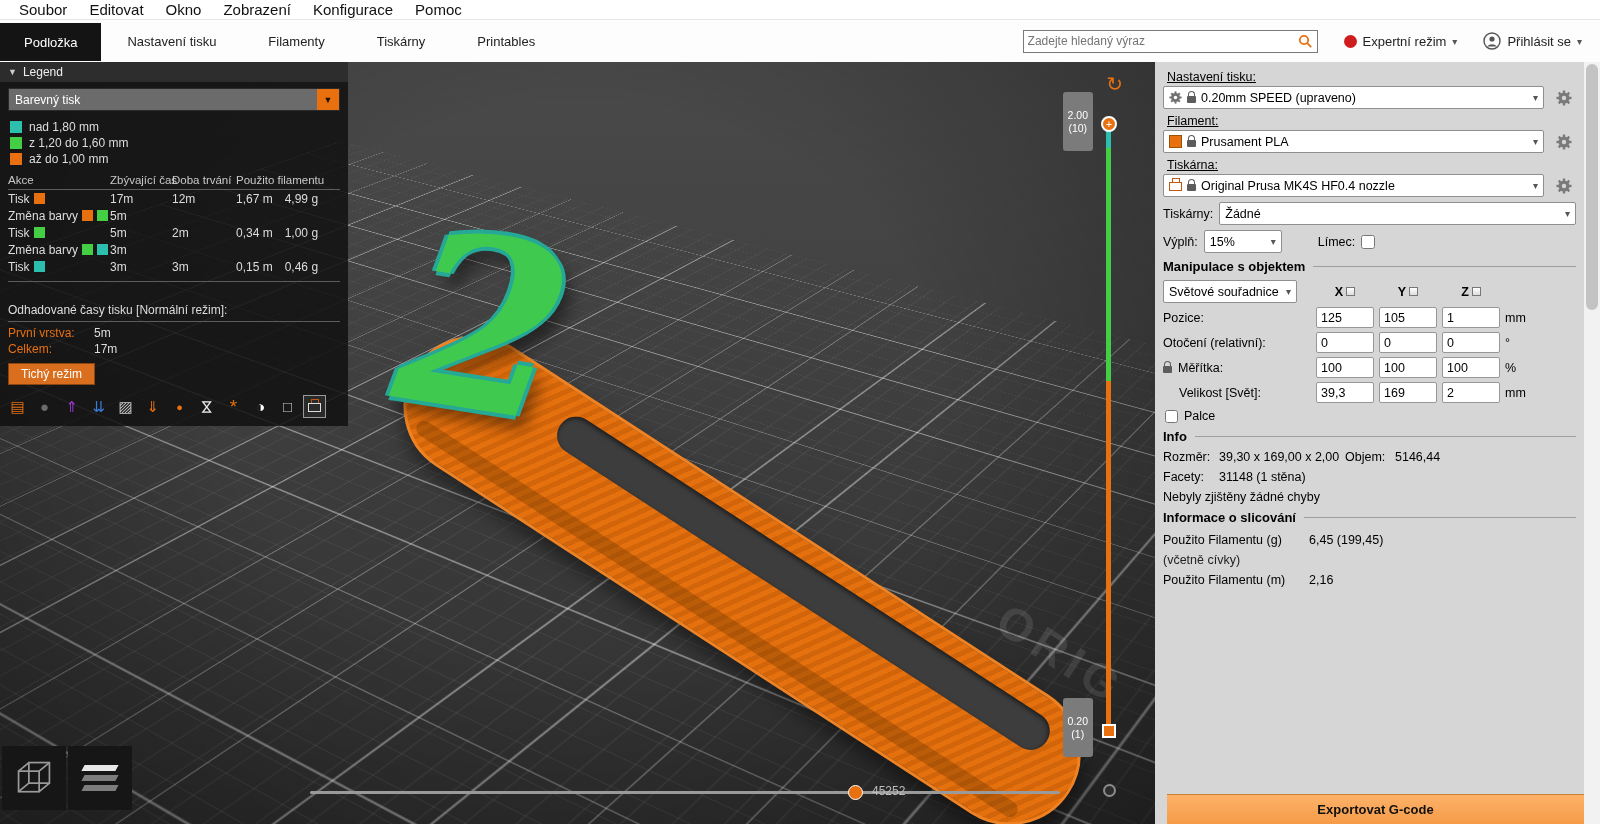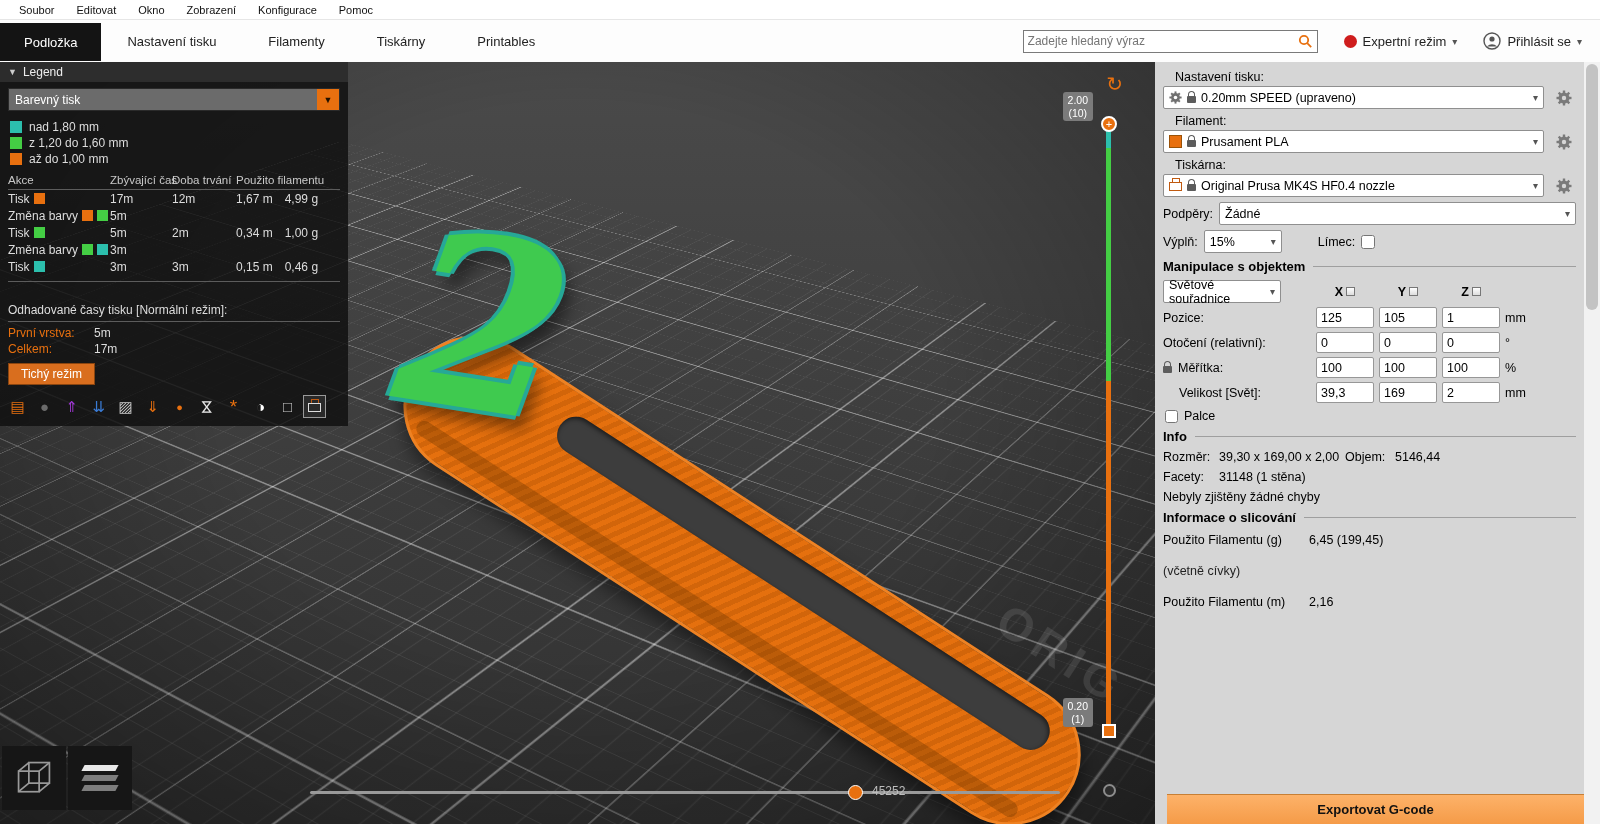--- a/index.html
+++ b/index.html
@@ -1,21 +1,21 @@
 <!DOCTYPE html>
 <html><head>
 <meta charset="utf-8">
 <style>
   * { margin:0; padding:0; box-sizing:border-box; }
   html,body { width:1600px; height:824px; overflow:hidden; font-family:"Liberation Sans","DejaVu Sans",sans-serif; background:#fff; }
   .app { width:1600px; height:824px; display:flex; flex-direction:column; }
 
   
   .menubar { height:20px; background:#fff; display:flex; align-items:center; padding-left:8px; border-bottom:1px solid #e6e6e6; }
-  .menubar span { font-size:11px; color:#111; padding:0 11px; cursor:default; }
+  .menubar span { font-size:15px; color:#111; padding:0 11px; cursor:default; }
 
   
   .tabbar { height:42px; background:#fdfdfd; display:flex; align-items:center; }
   .tab { font-size:13px; color:#222; padding:0 26px; height:100%; display:flex; align-items:center; }
   .tab.active { background:#141414; color:#fff; height:38px; margin-top:2px; padding:0 24px; }
   .tab-right { margin-left:auto; display:flex; align-items:center; gap:26px; padding-right:18px; }
   .searchbox { width:295px; height:23px; border:1px solid #7a7a7a; background:#fff; display:flex; align-items:center; padding:0 4px; }
   .searchbox input { border:none; outline:none; flex:1; font-size:12px; font-family:inherit; color:#333; }
   .searchbox svg { flex:none; }
   .expert, .login { display:flex; align-items:center; gap:6px; font-size:13px; color:#222; }
@@ -63,21 +63,21 @@
   .used { display:flex; gap:12px; }
   .legend-est-title { margin:6px 8px 2px; padding-top:21px; border-top:1px solid #5c5c5c; border-bottom:1px solid #5c5c5c; padding-bottom:4px; color:#ddd; }
   .est-row { display:flex; padding:2px 8px 0; }
   .est-row .lab { color:#e8700f; width:86px; }
   .stealth { margin:7px 8px 4px; display:inline-block; background:#d96e1e; color:#fff; border:1px solid #8a4510; font-size:12px; padding:3px 12px; font-family:inherit; }
   .legend-toolbar { display:flex; align-items:center; gap:4px; padding:6px 6px 2px; }
   .lt-icon { width:23px; height:23px; display:flex; align-items:center; justify-content:center; font-size:15px; }
   .lt-icon.boxed { border:1px solid #999; background:#2a2a2a; }
 
   
-  .ls-label { position:absolute; right:62px; z-index:11; background:#7b7b7b; color:#fff; font-size:10.5px; text-align:center; border-radius:3px; padding:2px 5px; line-height:1.2; }
+  .ls-label { position:absolute; right:62px; z-index:11; background:#7b7b7b; color:#fff; font-size:10.5px; text-align:center; border-radius:3px; padding:17px 5px; line-height:1.2; }
   .ls-label.top { top:30px; } .ls-label.bottom { top:636px; }
   .ls-track { position:absolute; right:44px; top:62px; height:612px; width:5px; border-radius:2px; z-index:10;
     background:linear-gradient(180deg,#2cbfad 0 4%,#44ce44 4% 42%,#e8700f 42% 100%); }
   .ls-handle-top { position:absolute; right:38px; top:54px; width:16px; height:16px; border-radius:50%; background:#e8700f; border:2px solid #fff; z-index:11; color:#fff; font-size:11px; line-height:12px; text-align:center; }
   .ls-handle-bottom { position:absolute; right:39px; top:662px; width:14px; height:14px; background:#e8700f; border:2px solid #fff; z-index:11; }
   .reset-icon { position:absolute; right:32px; top:10px; z-index:11; color:#e8700f; font-size:20px; }
   .vp-circle { position:absolute; right:39px; top:722px; z-index:11; width:13px; height:13px; border:2px solid #8c8c8c; border-radius:50%; background:#2c2c2c; }
 
   
   .hslider { position:absolute; left:310px; top:722px; width:750px; height:16px; z-index:10; }
@@ -87,21 +87,21 @@
 
   
   .view-buttons { position:absolute; left:2px; bottom:14px; display:flex; gap:2px; z-index:10; }
   .vbtn { width:64px; height:64px; background:#161616; display:flex; align-items:center; justify-content:center; }
   .layer-stack { display:flex; flex-direction:column; gap:4px; }
   .layer-stack i { width:34px; height:6px; background:#7d7d7d; transform:skewX(-28deg); display:block; }
   .layer-stack i.top { background:#e9e9e9; }
 
   
   .sidebar { width:429px; height:762px; background:#d6d6d6; position:relative; padding:6px 8px 34px; font-size:12.5px; color:#000; overflow:hidden; }
-  .preset-label { margin:2px 12px 2px; }
+  .preset-label { margin:2px 4px 2px;text-decoration:underline; }
   .preset-row { display:flex; align-items:center; gap:8px; margin-bottom:5px; }
   .combo { flex:1; display:flex; align-items:center; gap:5px; background:#fff; border:1px solid #8f8f8f; border-radius:2px; height:23px; padding:0 5px; }
   .combo .caret { margin-left:auto; }
   .combo-sm { flex:none; }
   .gear-btn { width:24px; height:23px; border:none; background:transparent; display:flex; align-items:center; justify-content:center; cursor:pointer; }
   .mini-lock { position:relative; display:inline-block; width:9px; height:7px; background:#5c5c5c; border-radius:1px; margin-top:4px; flex:none; }
   .mini-lock::before { content:""; position:absolute; left:1px; top:-5px; width:5px; height:5px; border:1.5px solid #5c5c5c; border-bottom:none; border-radius:4px 4px 0 0; }
   .fil-swatch { width:13px; height:13px; background:#e8700f; border:1px solid #9a5208; flex:none; }
   .mini-printer { position:relative; width:13px; height:9px; border:1.5px solid #c05a10; flex:none; margin-top:2px; }
   .mini-printer::before { content:""; position:absolute; left:2px; top:-5px; width:6px; height:3px; border:1.5px solid #c05a10; border-bottom:none; }
@@ -122,28 +122,28 @@
 
   .sec-head { display:flex; align-items:center; gap:8px; font-weight:bold; font-size:13px; margin:6px 0 6px; }
   .sec-head::after { content:""; flex:1; height:1px; background:#9f9f9f; }
 
   .man-grid { display:grid; grid-template-columns:148px 58px 58px 58px 30px; gap:4px 5px; align-items:center; }
   .axis-head { font-weight:bold; display:flex; align-items:center; justify-content:center; gap:3px; }
   .axis-icon { width:9px; height:9px; border:1px solid #777; background:linear-gradient(#fff,#ddd); display:inline-block; }
   .man-grid input[type=text] { height:21px; border:1px solid #979797; border-radius:2px; padding:0 4px; font-size:12.5px; font-family:inherit; width:100%; background:#fff; }
   .man-label { display:flex; align-items:center; gap:6px; }
   .man-label.ind { padding-left:16px;align-items:center; }
-  .coords-combo { width:118px; }
+  .coords-combo { width:134px; }
   .palce { display:flex; align-items:center; gap:6px; margin:6px 0 4px 2px; }
 
   .info-row { display:flex; align-items:center; margin-bottom:6px; }
   .info-row .l1 { width:56px; }
   .info-row .v1 { width:126px; }
   .info-row .l2 { width:50px; }
-  .slice-grid { display:grid; grid-template-columns:146px 1fr; row-gap:17px; margin-top:8px; }
+  .slice-grid { display:grid; grid-template-columns:146px 1fr; row-gap:6px; margin-top:8px; }
   .slice-sub { color:#222; }
 
   .export-btn { position:absolute; left:12px; right:0; bottom:0; height:30px; background:linear-gradient(#fdb269,#f59b48); border-top:1px solid #c77f35; display:flex; align-items:center; justify-content:center; font-weight:bold; font-size:13px; color:#111; cursor:pointer; }
 
   .scrollbar { width:16px; background:#f2f2f2; position:relative; }
   .scroll-thumb { position:absolute; left:2px; top:2px; width:12px; height:246px; background:#c3c3c3; border-radius:6px; }
 
   .glyph-rot90 { display:inline-block; transform:rotate(90deg); }
 </style>
 </head>
@@ -457,21 +457,21 @@
                 <line x1="11.5" y1="11.5" x2="13.3" y2="13.3"></line>
                 <line x1="13.3" y1="2.7" x2="11.5" y2="4.5"></line>
                 <line x1="4.5" y1="11.5" x2="2.7" y2="13.3"></line>
               </g>
               <circle cx="8" cy="8" r="2.2" fill="#d6d6d6"></circle>
             </svg>
         </button>
       </div>
 
       <div class="row-inline">
-        <span class="lab">Podpěry:</span>
+        <span class="lab">Tiskárny:</span>
         <div class="combo">
           <span>Žádné</span>
           <span class="caret">▾</span>
         </div>
       </div>
 
       <div class="row-inline">
         <span class="lab">Výplň:</span>
         <div class="combo narrow">
           <span>15%</span>

